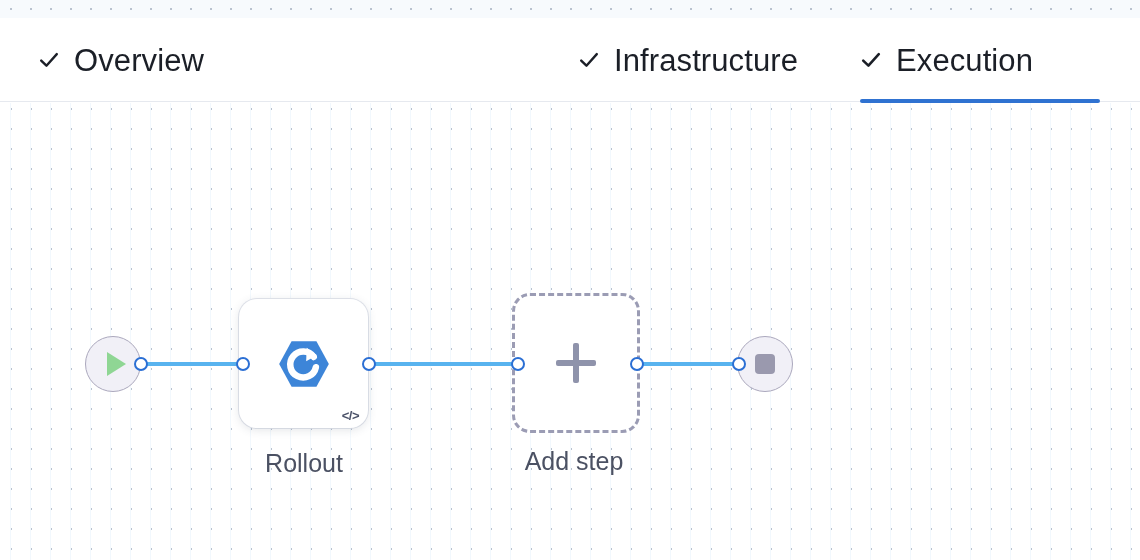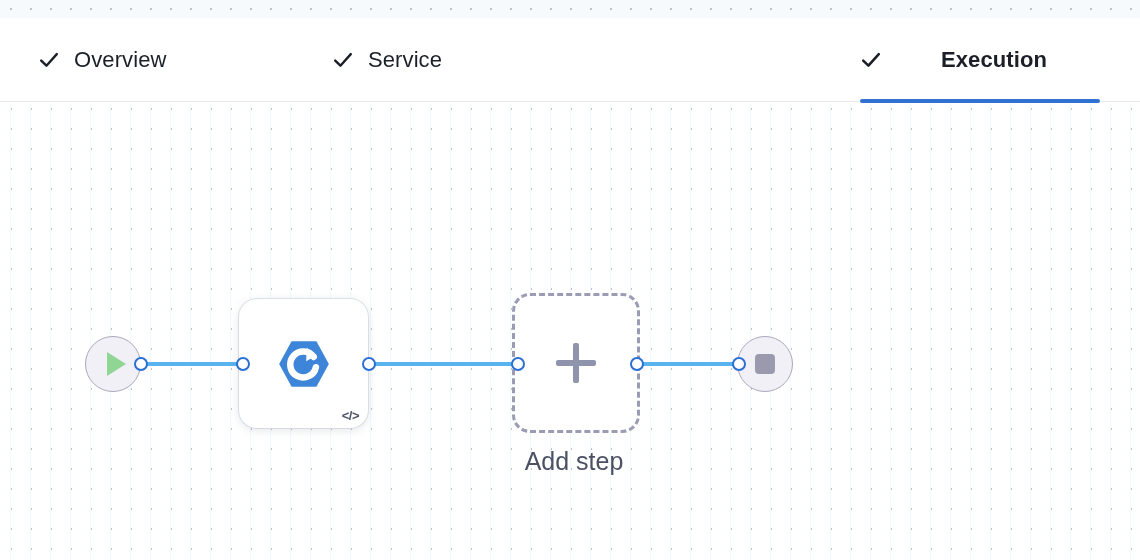--- a/index.html
+++ b/index.html
@@ -55,28 +55,28 @@
 
   .tab .check {
     width: 22px;
     height: 22px;
     flex: 0 0 auto;
     display: block;
     color: #1b1f27;
   }
 
   .tab .tab-label {
-    font-size: 22px;
+    font-size: 31px;
     line-height: 1;
     color: #1b1f27;
     white-space: nowrap;
     letter-spacing: 0.1px;
   }
 
-  .tab.is-active .tab-label { font-weight: 700; margin-left: 45px; }
+  .tab.is-active .tab-label { font-weight: 400; }
 
   .tab .underline {
     display: none;
     position: absolute;
     left: 0;
     bottom: -1px;
     height: 4px;
     width: 100%;
     background: #2f72d1;
     border-radius: 2px;
@@ -253,28 +253,28 @@
   <div class="tabbar">
 
     <div class="tab tab-1">
       <svg class="check" viewBox="0 0 24 24" fill="none">
         <path d="M3.5 12.6 L9.2 18.2 L20.5 5.6" stroke="currentColor" stroke-width="2.6" stroke-linecap="round" stroke-linejoin="round"></path>
       </svg>
       <span class="tab-label">Overview</span>
 
     </div>
 
-    <div class="tab tab-2">
+
+    <div class="tab tab-3">
       <svg class="check" viewBox="0 0 24 24" fill="none">
         <path d="M3.5 12.6 L9.2 18.2 L20.5 5.6" stroke="currentColor" stroke-width="2.6" stroke-linecap="round" stroke-linejoin="round"></path>
       </svg>
-      <span class="tab-label">Service</span>
-
-    </div>
-
+      <span class="tab-label">Infrastructure</span>
+
+    </div>
 
     <div class="tab tab-4 is-active">
       <svg class="check" viewBox="0 0 24 24" fill="none">
         <path d="M3.5 12.6 L9.2 18.2 L20.5 5.6" stroke="currentColor" stroke-width="2.8" stroke-linecap="round" stroke-linejoin="round"></path>
       </svg>
       <span class="tab-label">Execution</span>
       <span class="underline"></span>
     </div>
 
   </div>
@@ -307,18 +307,19 @@
 
     <div class="add-card">
       <div class="plus"></div>
     </div>
 
     <div class="terminal node-end">
       <div class="stop-sq"></div>
     </div>
 
     <div class="caption caption-step">
+      <div>Rollout</div>
     </div>
 
     <div class="caption caption-add">Add step</div>
 
   </div>
 </div>
 
 </body></html>

